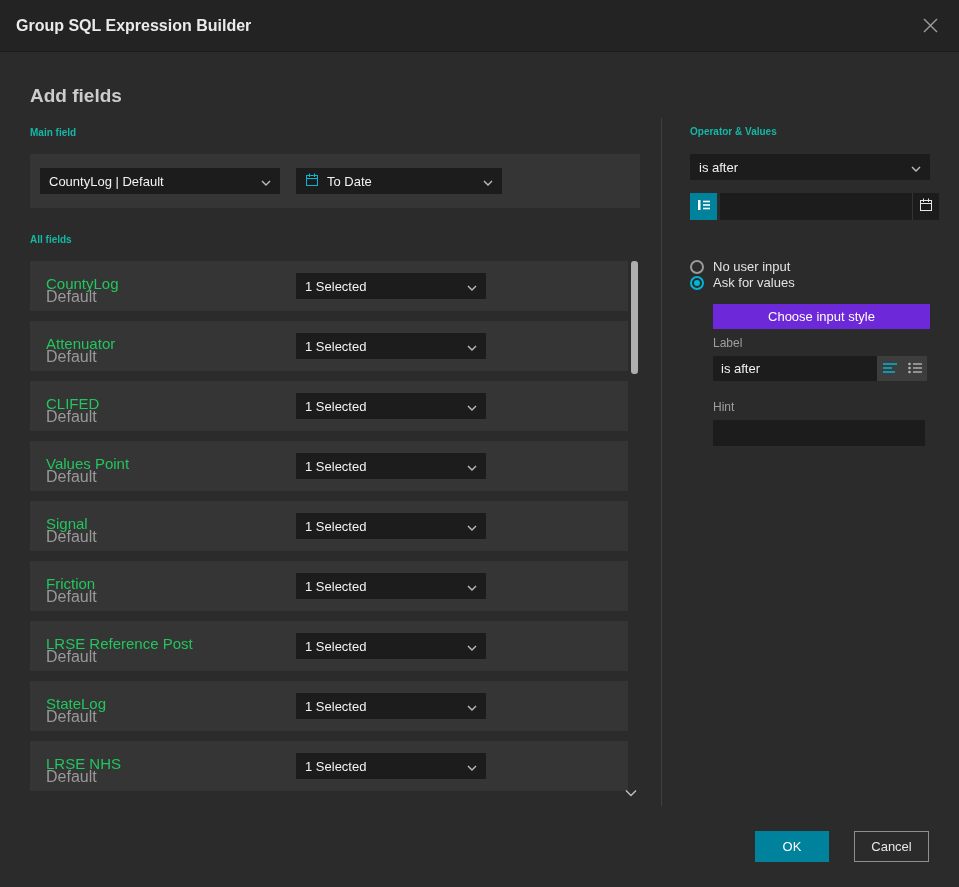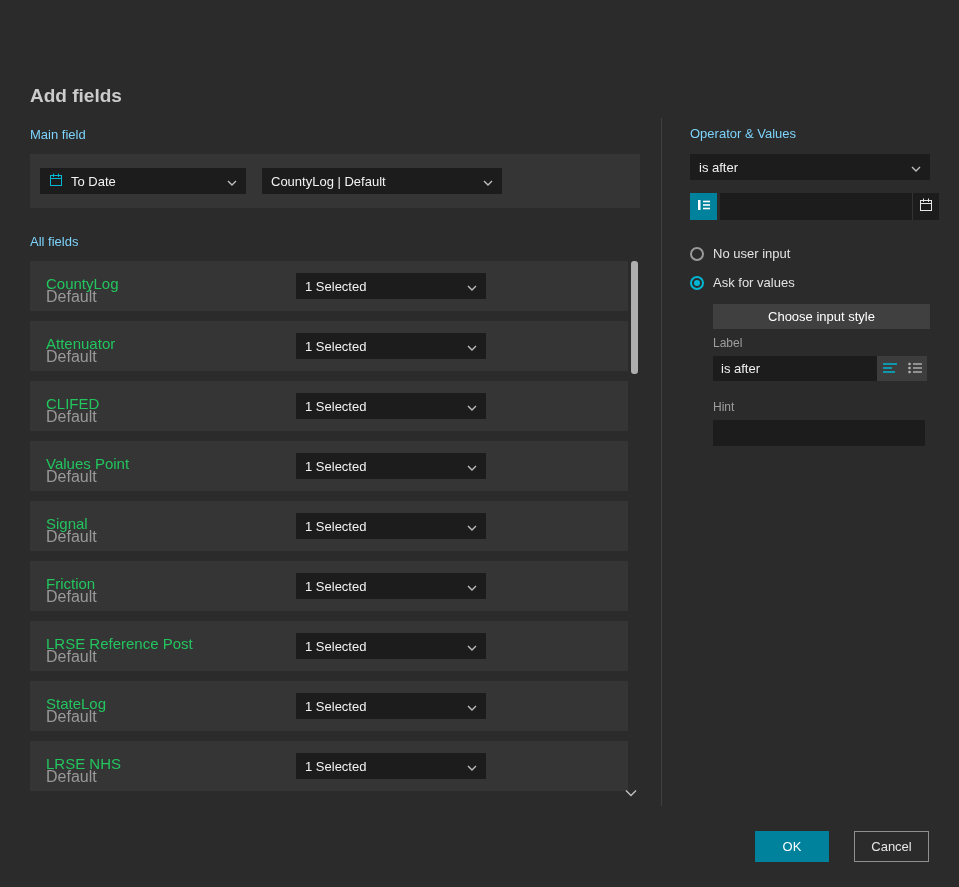--- a/index.html
+++ b/index.html
@@ -13,21 +13,21 @@
   .hdr {
     position:absolute; left:0; top:0; width:959px; height:52px;
     background:#232323; border-bottom:1px solid #1a1a1a;
     display:flex; align-items:center; justify-content:space-between;
     padding:0 16px;
   }
   .hdr-title { font-size:16px; font-weight:bold; color:#eaeaea; }
   .close-btn { cursor:pointer; display:flex; align-items:center; padding:4px; }
 
   .h2 { position:absolute; font-size:19px; font-weight:bold; color:#cccccc; }
-  .sec-label { position:absolute; font-size:13px; font-weight:normal; color:#7dd3fc; }
+  .sec-label { position:absolute; font-size:10px; font-weight:bold; color:#14b8a6; }
 
   
   .main-panel {
     position:absolute; left:30px; top:154px; width:610px; height:54px;
     background:#353535; display:flex; align-items:center; padding:0 10px; gap:16px;
   }
   .fields-list { position:absolute; left:30px; top:261px; width:598px; }
   .field-row {
     position:relative; width:598px; height:50px; background:#353535;
     margin-bottom:10px;
@@ -71,21 +71,21 @@
   }
 
   .radio-row { position:absolute; left:690px; display:flex; align-items:center; gap:9px; cursor:pointer; }
   .radio { width:14px; height:14px; border-radius:50%; border:2px solid #9a9a9a; position:relative; flex:none; }
   .radio.selected { border-color:#00b6d4; }
   .radio.selected::after { content:""; position:absolute; inset:2px; border-radius:50%; background:#00b6d4; }
   .radio-label { font-size:13px; color:#e3e3e3; }
 
   .choose-btn {
     position:absolute; left:713px; top:304px; width:217px; height:25px;
-    background:#404040; color:#ffffff; border:none; font-size:13px; cursor:pointer;
+    background:#6d28d9; color:#ffffff; border:none; font-size:13px; cursor:pointer;
     font-family:"Liberation Sans", sans-serif;
   }
   .small-label { position:absolute; font-size:12px; color:#9f9f9f; }
   .label-row { position:absolute; left:713px; top:356px; width:214px; height:25px; display:flex; }
   .label-input {
     flex:1; background:#1c1c1c; border:none; outline:none; color:#f0f0f0;
     font-size:13px; padding:0 8px; font-family:"Liberation Sans", sans-serif; min-width:0;
   }
   .mini-btn {
     width:25px; height:25px; flex:none; display:flex; align-items:center; justify-content:center; cursor:pointer;
@@ -108,39 +108,48 @@
     width:75px; height:31px; background:transparent; color:#e6e6e6;
     border:1px solid #8f8f8f; font-size:13px; cursor:pointer;
     font-family:"Liberation Sans", sans-serif;
   }
 </style>
 </head>
 <body>
 
 <div class="stage">
 
+  <div class="hdr">
+    <div class="hdr-title">Group SQL Expression Builder</div>
+    <span class="close-btn">
+      <svg width="17" height="17" viewBox="0 0 17 17">
+          <line x1="2" y1="2" x2="15" y2="15" stroke="#9a9a9a" stroke-width="1.4"></line>
+          <line x1="15" y1="2" x2="2" y2="15" stroke="#9a9a9a" stroke-width="1.4"></line>
+        </svg>
+    </span>
+  </div>
 
   <div class="h2" style="left:30px; top:85px;">Add fields</div>
   <div class="sec-label" style="left:30px; top:127px;">Main field</div>
 
   <div class="main-panel">
+    <div class="select w240">
+      <span class="sel-text">CountyLog | Default</span>
+      <span class="chev"><svg width="10" height="6" viewBox="0 0 10 6">
+            <path d="M1 1l4 4 4-4" fill="none" stroke="#bdbdbd" stroke-width="1.4"></path>
+          </svg></span>
+    </div>
     <div class="select w206">
       <span><svg width="14" height="14" viewBox="0 0 14 14">
             <rect x="1.5" y="2.5" width="11" height="10" fill="none" stroke="#00b6d4"></rect>
             <line x1="1.5" y1="5.5" x2="12.5" y2="5.5" stroke="#00b6d4"></line>
             <line x1="4.5" y1="0.5" x2="4.5" y2="4" stroke="#00b6d4"></line>
             <line x1="9.5" y1="0.5" x2="9.5" y2="4" stroke="#00b6d4"></line>
           </svg></span>
       <span class="sel-text">To Date</span>
-      <span class="chev"><svg width="10" height="6" viewBox="0 0 10 6">
-            <path d="M1 1l4 4 4-4" fill="none" stroke="#bdbdbd" stroke-width="1.4"></path>
-          </svg></span>
-    </div>
-    <div class="select w240">
-      <span class="sel-text">CountyLog | Default</span>
       <span class="chev"><svg width="10" height="6" viewBox="0 0 10 6">
             <path d="M1 1l4 4 4-4" fill="none" stroke="#bdbdbd" stroke-width="1.4"></path>
           </svg></span>
     </div>
   </div>
 
   <div class="sec-label" style="left:30px; top:234px;">All fields</div>
 
   <div class="fields-list">
 
@@ -276,21 +285,21 @@
     <span class="cal-btn">
       <span><svg width="14" height="14" viewBox="0 0 14 14">
             <rect x="1.5" y="2.5" width="11" height="10" fill="none" stroke="#e6e6e6"></rect>
             <line x1="1.5" y1="5.5" x2="12.5" y2="5.5" stroke="#e6e6e6"></line>
             <line x1="4.5" y1="0.5" x2="4.5" y2="4" stroke="#e6e6e6"></line>
             <line x1="9.5" y1="0.5" x2="9.5" y2="4" stroke="#e6e6e6"></line>
           </svg></span>
     </span>
   </div>
 
-  <label class="radio-row" style="top:246px;">
+  <label class="radio-row" style="top:259px;">
     <span class="radio"></span>
     <span class="radio-label">No user input</span>
   </label>
 
   <label class="radio-row" style="top:275px;">
     <span class="radio selected"></span>
     <span class="radio-label">Ask for values</span>
   </label>
 
   <button class="choose-btn">Choose input style</button>

